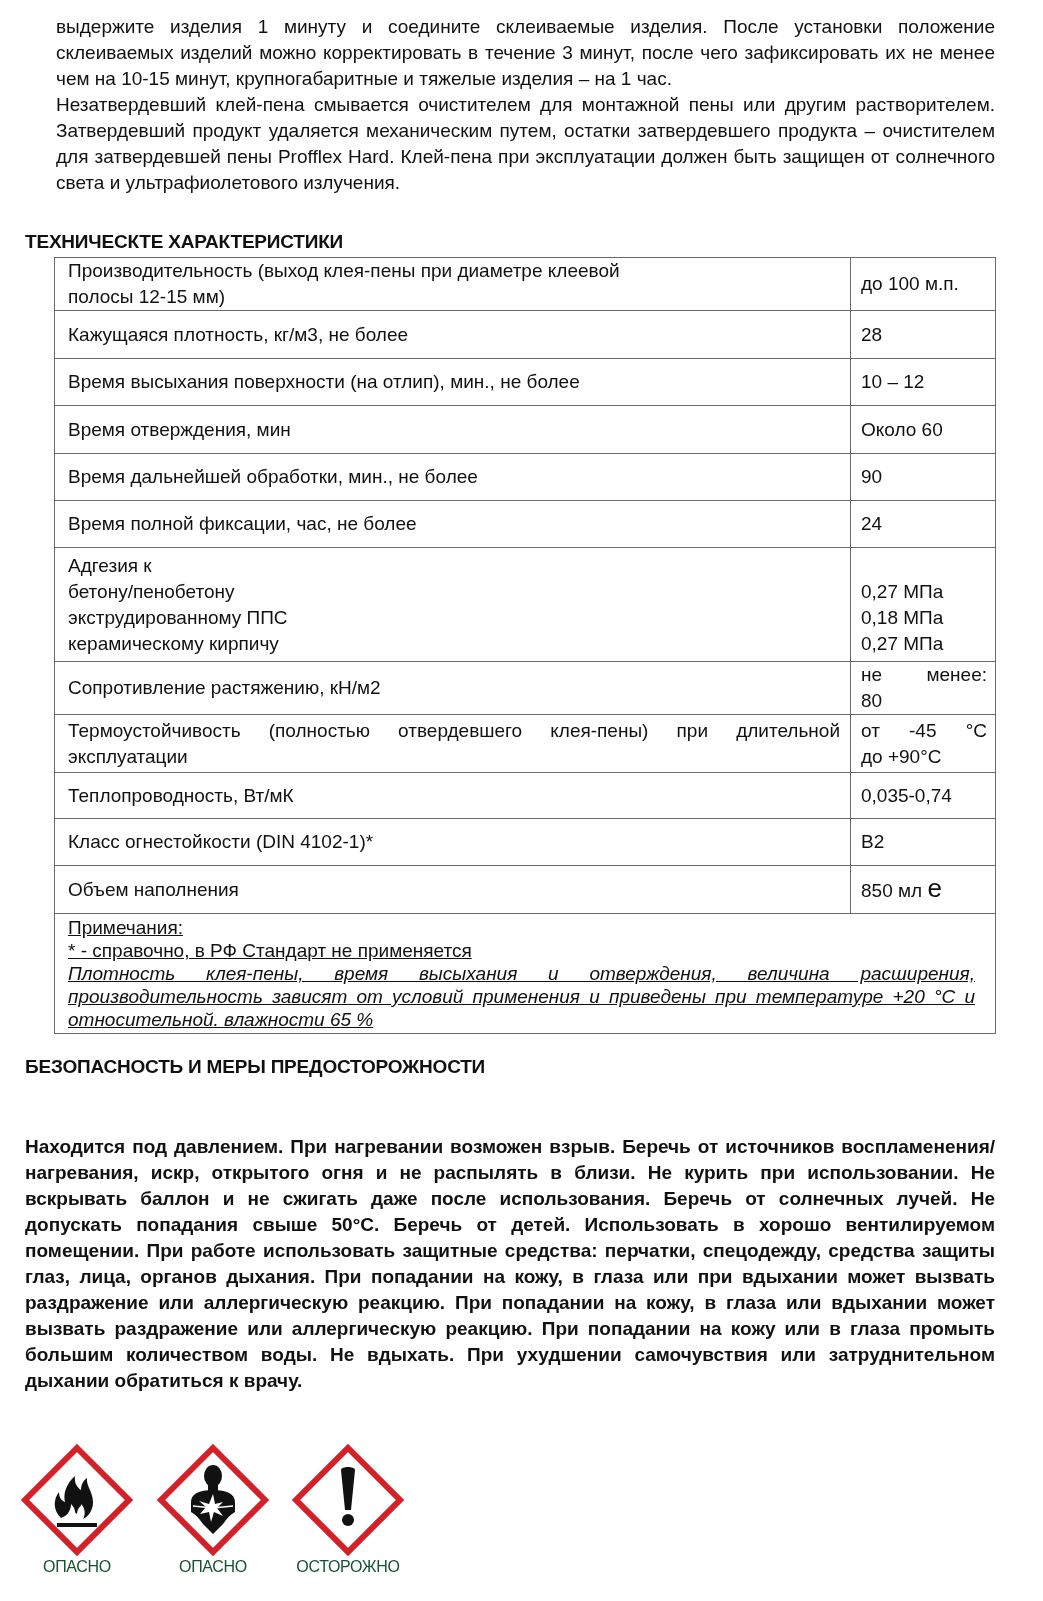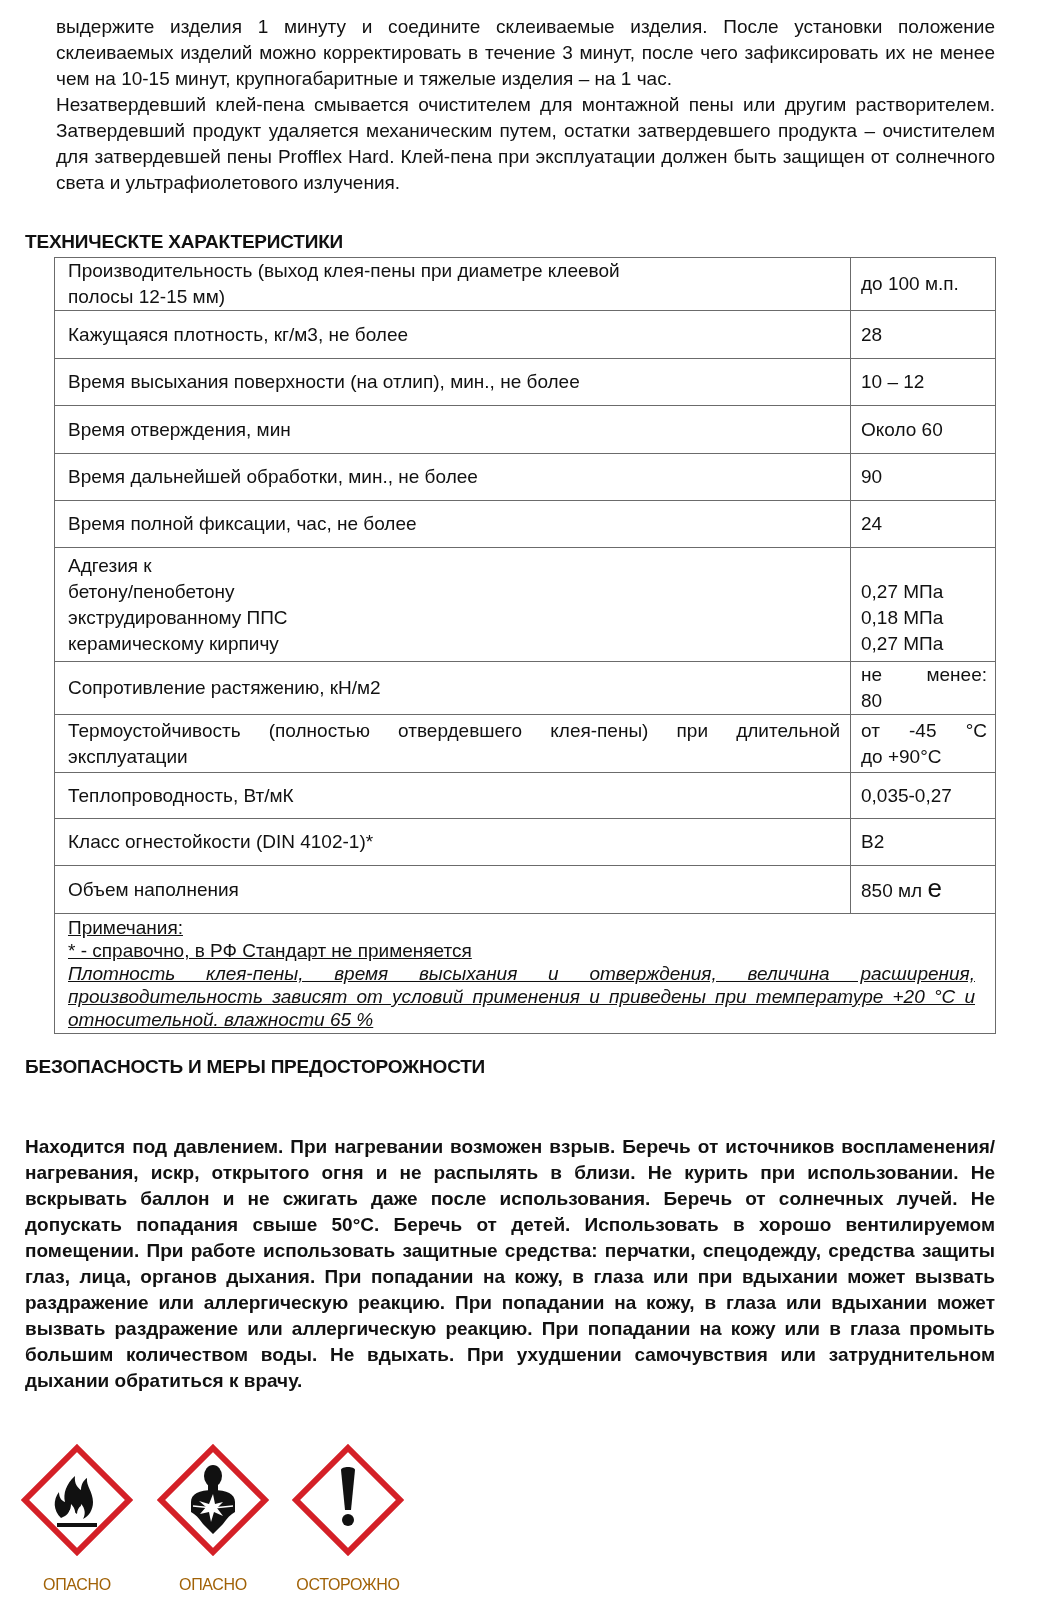--- a/index.html
+++ b/index.html
@@ -100,23 +100,23 @@
       text-align: center;
     }
     .pictogram svg {
       display: block;
       margin: 0 auto;
     }
     .pictogram .label {
       display: block;
       font-size: 16px;
       line-height: 18px;
-      margin-top: 20px;
+      margin-top: 2px;
       letter-spacing: -0.3px;
-      color: #a16207;
+      color: #14532d;
     }
   </style>
 </head>
 <body>
 
 <div class="para-block" style="top:14px;">
   <p>выдержите изделия 1 минуту и соедините склеиваемые изделия. После установки положение склеиваемых изделий можно корректировать в течение 3 минут, после чего зафиксировать их не менее чем на 10-15 минут, крупногабаритные и тяжелые изделия – на 1 час.</p>
   <p>Незатвердевший клей-пена смывается очистителем для монтажной пены или другим растворителем. Затвердевший продукт удаляется механическим путем, остатки затвердевшего продукта – очистителем для затвердевшей пены Profflex Hard. Клей-пена при эксплуатации должен быть защищен от солнечного света и ультрафиолетового излучения.</p>
 </div>
 
@@ -178,21 +178,21 @@
     </tr>
     <tr style="height:58px;">
       <td class="just-first">Термоустойчивость (полностью отвердевшего клея-пены) при длительной эксплуатации</td>
       <td class="val multi-line">
         <span class="justify">от -45 °C</span>
         <span>до +90°C</span>
       </td>
     </tr>
     <tr style="height:46px;">
       <td>Теплопроводность, Вт/мК</td>
-      <td class="val">0,035-0,27</td>
+      <td class="val">0,035-0,74</td>
     </tr>
     <tr style="height:47px;">
       <td>Класс огнестойкости (DIN 4102-1)*</td>
       <td class="val">B2</td>
     </tr>
     <tr style="height:48px;">
       <td>Объем наполнения</td>
       <td class="val">
         <span>850 мл</span>
         <span class="big-e">e</span>

